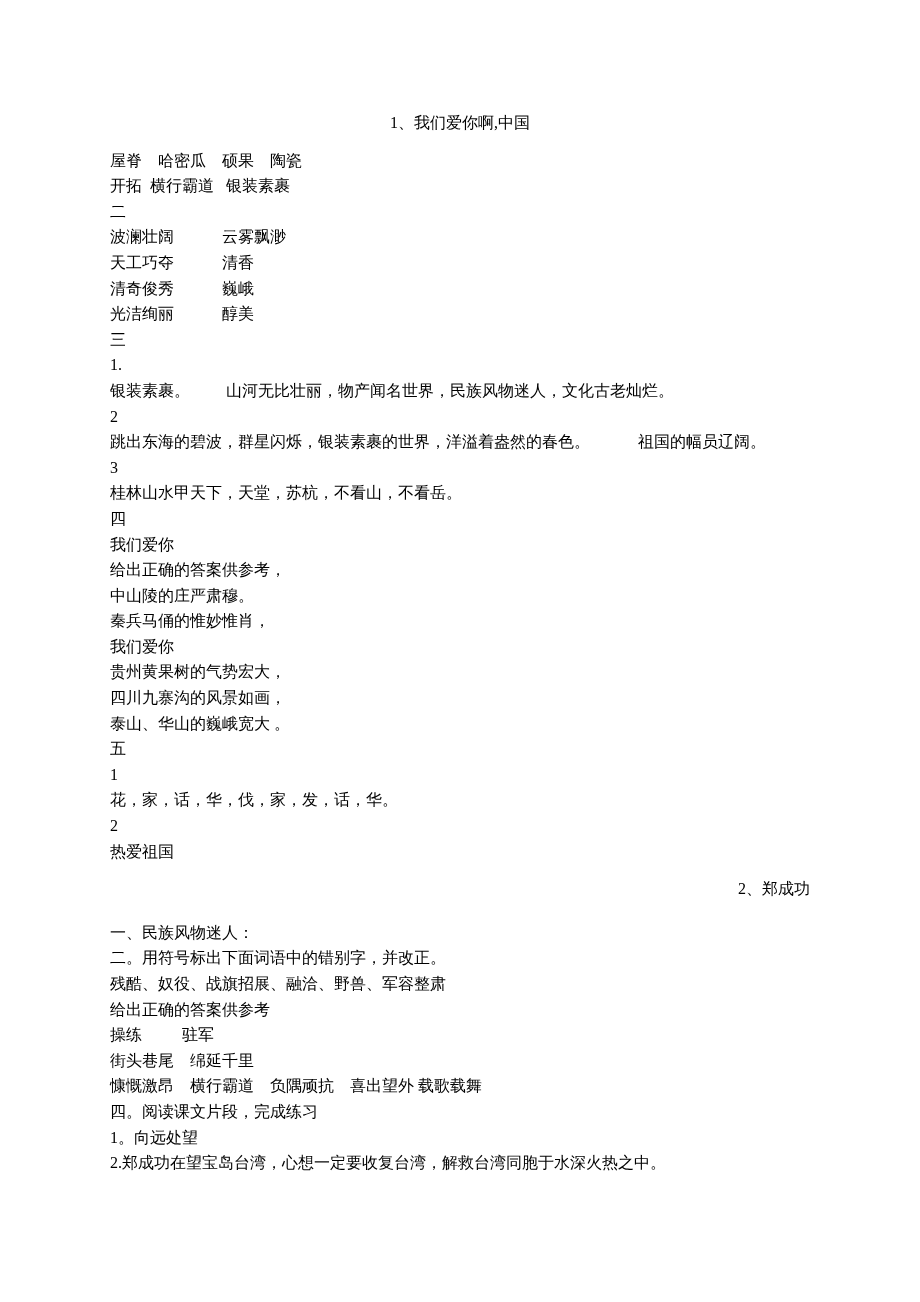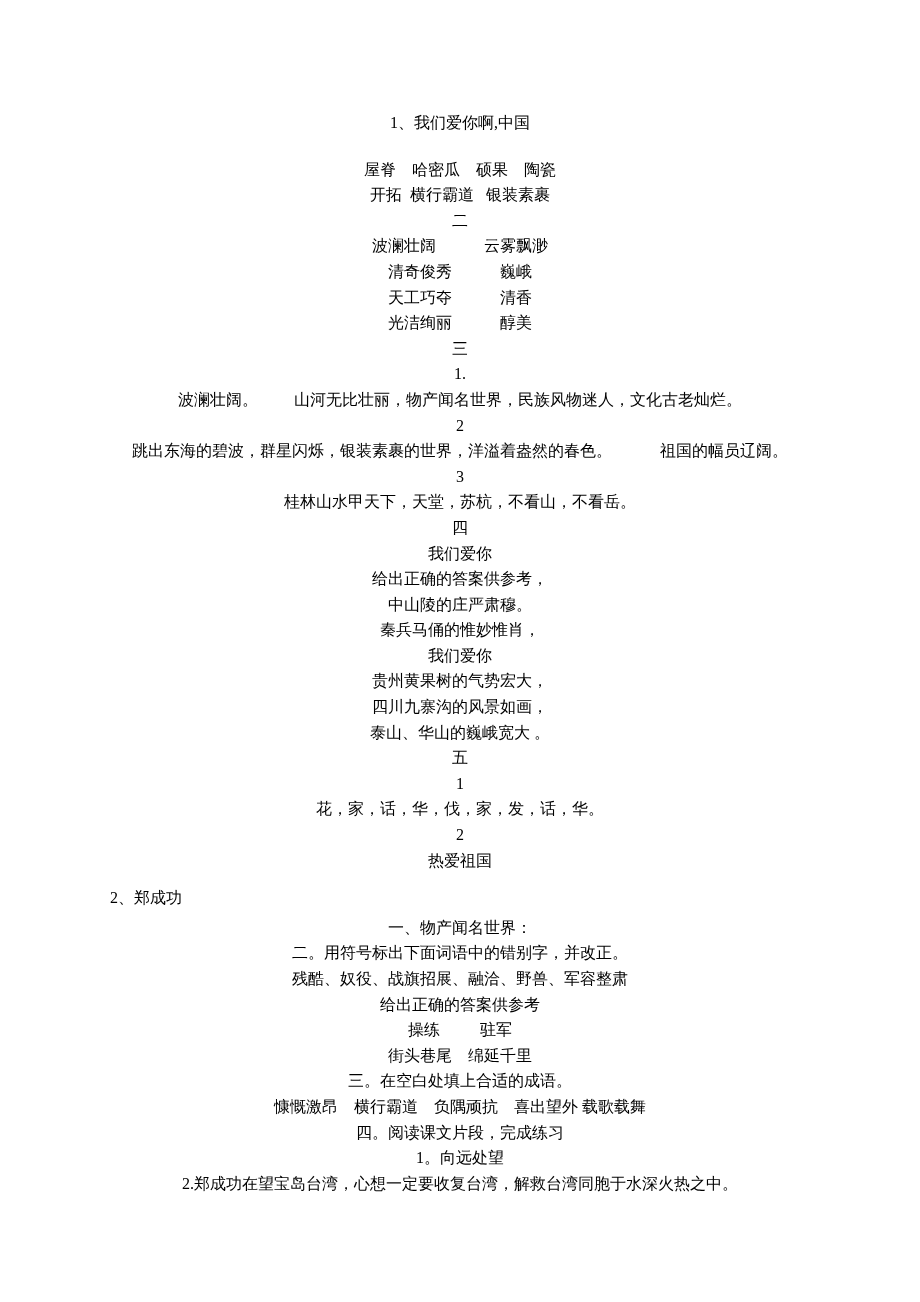--- a/index.html
+++ b/index.html
@@ -12,71 +12,70 @@
     color: #000000;
   }
   .page {
     width: 920px;
     min-height: 1302px;
     padding: 110px 110px 60px 110px;
     box-sizing: border-box;
   }
   .title {
     text-align: center;
-    margin-bottom: 21px;
+    margin-bottom: 12px;
   }
   .subtitle {
-    text-align: left;
+    text-align: right;
     margin-top: 12px;
-    margin-bottom: 4px;
+    margin-bottom: 18px;
   }
   .line {
-    text-align: center;
+    text-align: left;
     white-space: pre-wrap;
   }
 </style>
 </head>
 <body>
 
 <div class="page">
   <div class="title">1、我们爱你啊,中国</div>
   <div class="line">屋脊    哈密瓜    硕果    陶瓷</div>
   <div class="line">开拓  横行霸道   银装素裹</div>
   <div class="line">二</div>
   <div class="line">波澜壮阔            云雾飘渺</div>
+  <div class="line">天工巧夺            清香</div>
   <div class="line">清奇俊秀            巍峨</div>
-  <div class="line">天工巧夺            清香</div>
   <div class="line">光洁绚丽            醇美</div>
   <div class="line">三</div>
   <div class="line">1.</div>
-  <div class="line">波澜壮阔。         山河无比壮丽，物产闻名世界，民族风物迷人，文化古老灿烂。</div>
+  <div class="line">银装素裹。         山河无比壮丽，物产闻名世界，民族风物迷人，文化古老灿烂。</div>
   <div class="line">2</div>
   <div class="line">跳出东海的碧波，群星闪烁，银装素裹的世界，洋溢着盎然的春色。            祖国的幅员辽阔。</div>
   <div class="line">3</div>
   <div class="line">桂林山水甲天下，天堂，苏杭，不看山，不看岳。</div>
   <div class="line">四</div>
   <div class="line">我们爱你</div>
   <div class="line">给出正确的答案供参考，</div>
   <div class="line">中山陵的庄严肃穆。</div>
   <div class="line">秦兵马俑的惟妙惟肖，</div>
   <div class="line">我们爱你</div>
   <div class="line">贵州黄果树的气势宏大，</div>
   <div class="line">四川九寨沟的风景如画，</div>
   <div class="line">泰山、华山的巍峨宽大 。</div>
   <div class="line">五</div>
   <div class="line">1</div>
   <div class="line">花，家，话，华，伐，家，发，话，华。</div>
   <div class="line">2</div>
   <div class="line">热爱祖国</div>
 
   <div class="subtitle">2、郑成功</div>
-  <div class="line">一、物产闻名世界：</div>
+  <div class="line">一、民族风物迷人：</div>
   <div class="line">二。用符号标出下面词语中的错别字，并改正。</div>
   <div class="line">残酷、奴役、战旗招展、融洽、野兽、军容整肃</div>
   <div class="line">给出正确的答案供参考</div>
   <div class="line">操练          驻军</div>
   <div class="line">街头巷尾    绵延千里</div>
-  <div class="line">三。在空白处填上合适的成语。</div>
   <div class="line">慷慨激昂    横行霸道    负隅顽抗    喜出望外 载歌载舞</div>
   <div class="line">四。阅读课文片段，完成练习</div>
   <div class="line">1。向远处望</div>
   <div class="line">2.郑成功在望宝岛台湾，心想一定要收复台湾，解救台湾同胞于水深火热之中。</div>
 </div>
 
 </body></html>

